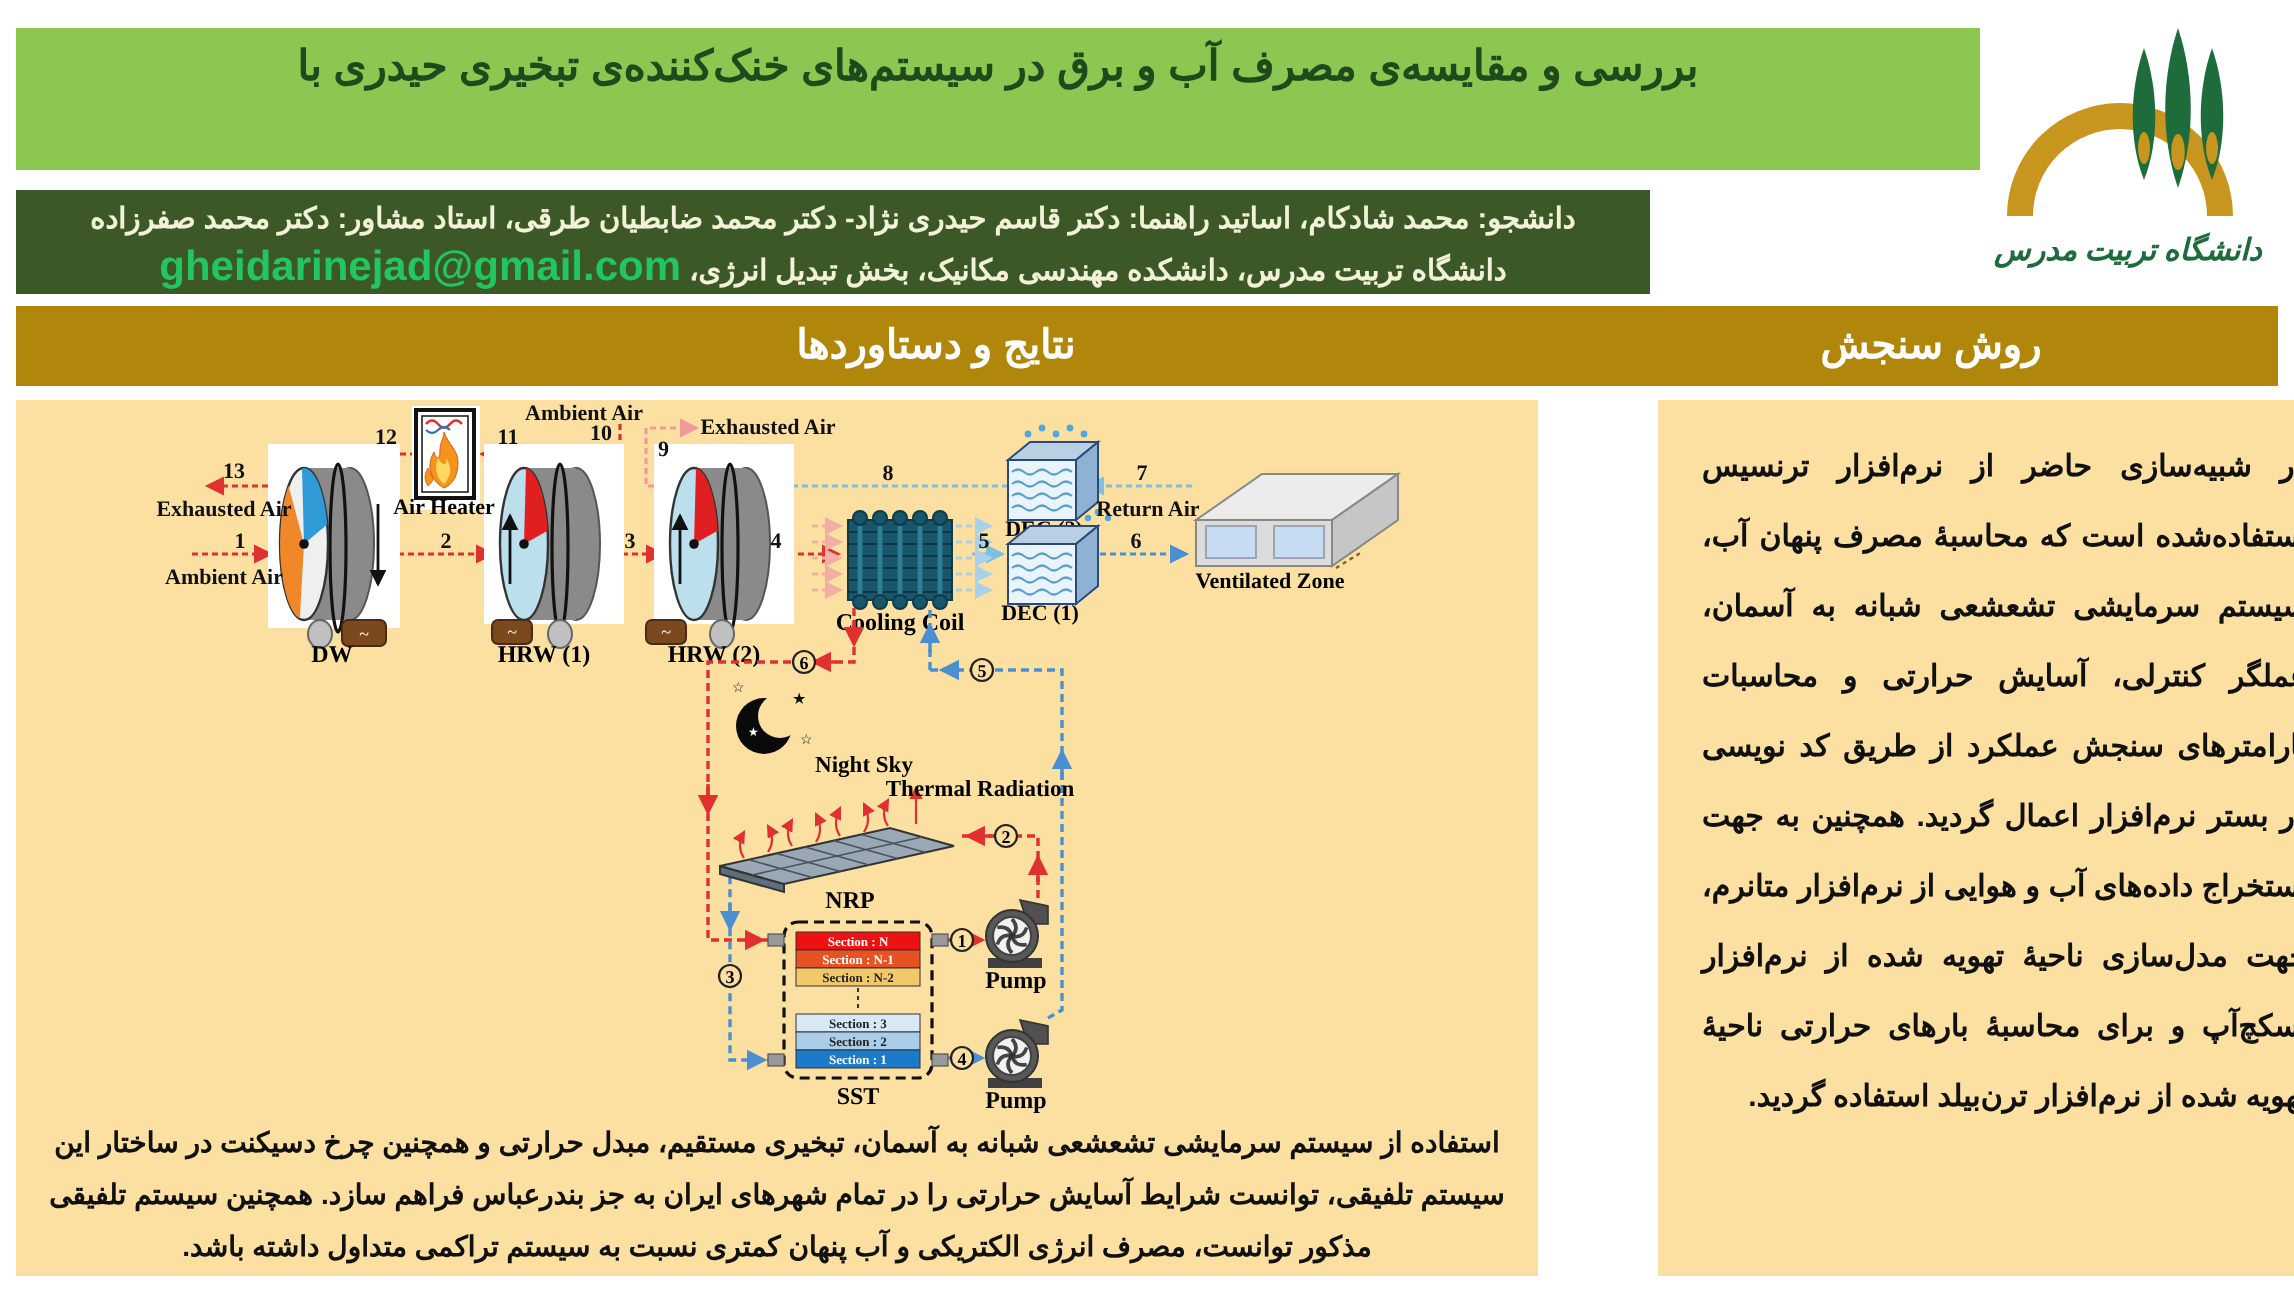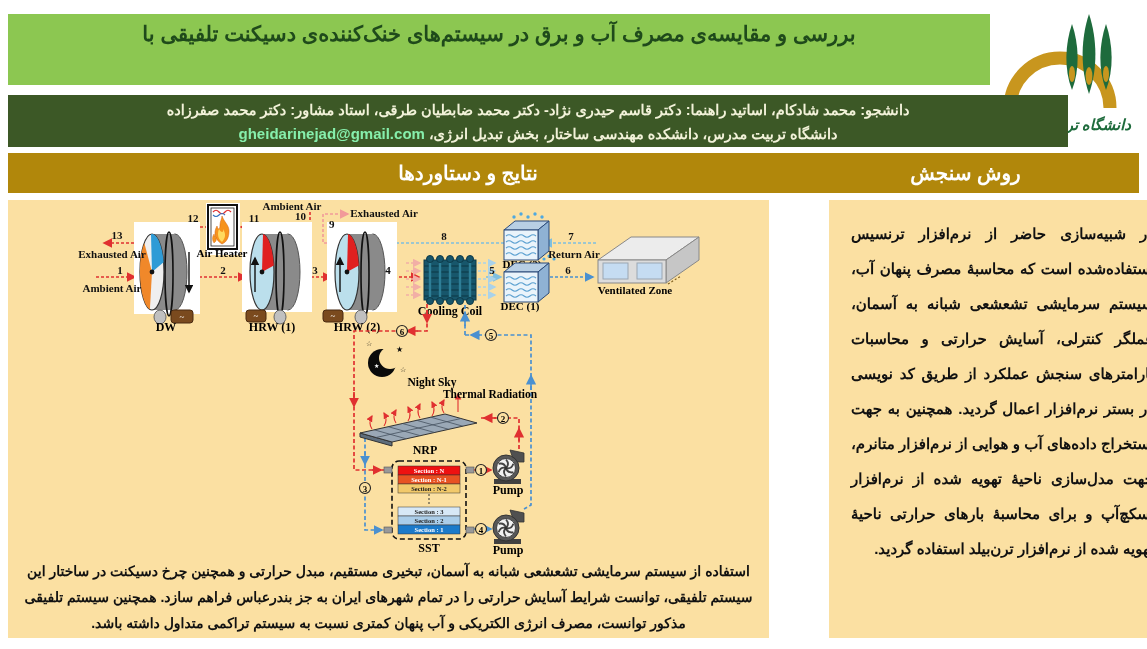--- a/index.html
+++ b/index.html
@@ -3,24 +3,24 @@
 <meta charset="utf-8">
 <style>
   html,body{margin:0;padding:0;}
   body{width:1147px;height:649px;position:relative;background:#ffffff;
        font-family:"Liberation Sans",sans-serif;overflow:hidden;}
   .abs{position:absolute;}
   
   .title-bar{left:8px;top:14px;width:982px;height:71px;background:#8CC751;
              color:#1F4A1B;text-align:center;font-weight:bold;font-size:21px;
              line-height:33px;padding-top:3px;box-sizing:border-box;direction:rtl;}
-  .info-bar{left:8px;top:95px;width:1060px;height:52px;background:#3C5826;
+  .info-bar{left:8px;top:95px;width:817px;height:52px;background:#3C5826;
             color:#F2F2D9;text-align:center;font-weight:bold;font-size:14.5px;
             line-height:24px;padding-top:3px;box-sizing:border-box;direction:rtl;}
-  .info-bar .email{direction:ltr;unicode-bidi:embed;font-size:15px;color:#86efac;}
+  .info-bar .email{direction:ltr;unicode-bidi:embed;font-size:21px;color:#22c55e;}
   
   .sec-head{background:#B1870B;color:#FFFFFF;font-weight:bold;font-size:20px;
             text-align:center;line-height:40px;height:40px;top:153px;}
   .results-head{left:8px;width:920px;}
   .method-head{left:792px;width:347px;}
   
   .panel{top:200px;height:438px;background:#FBE0A2;}
   .results-panel{left:8px;width:761px;}
   .method-panel{left:829px;width:347px;box-sizing:border-box;
                 padding:16px 22px 0 22px;direction:rtl;text-align:justify;
@@ -28,42 +28,42 @@
   .caption{position:absolute;left:0;top:356px;width:761px;height:82px;
            direction:rtl;text-align:center;font-weight:bold;font-size:14px;
            line-height:26px;color:#111;padding:2px 10px;box-sizing:border-box;}
   .diagram-svg{position:absolute;left:0;top:0;}
   svg text{font-family:"Liberation Serif",serif;}
 </style>
 </head>
 <body>
 
 <div class="abs title-bar">
-  <div>بررسی و مقایسه‌ی مصرف آب و برق در سیستم‌های خنک‌کننده‌ی دسیکنت تلفیقی با</div>
+  <div>بررسی و مقایسه‌ی مصرف آب و برق در سیستم‌های خنک‌کننده‌ی تبخیری حیدری با</div>
 </div>
 
 <div class="abs" style="left:992px;top:2px;width:152px;height:152px;">
   <svg width="152" height="152" viewBox="0 0 152 152">
     <path d="M18,106 A50,50 0 0 1 118,106" fill="none" stroke="#C8961E" stroke-width="13"></path>
     <g fill="#1E6B3C">
       <path d="M80,22 C73,42 72,68 80,88 C88,68 87,42 80,22 Z"></path>
       <path d="M97,12 C89,36 88,66 97,92 C106,66 105,36 97,12 Z"></path>
       <path d="M114,22 C107,42 106,68 114,88 C122,68 121,42 114,22 Z"></path>
       <ellipse cx="80" cy="72" rx="3" ry="8" fill="#C8961E"></ellipse>
       <ellipse cx="97" cy="74" rx="3.4" ry="9" fill="#C8961E"></ellipse>
       <ellipse cx="114" cy="72" rx="3" ry="8" fill="#C8961E"></ellipse>
     </g>
     <text x="72" y="128" text-anchor="middle" font-size="15" font-weight="bold" font-style="italic" fill="#1E6B3C">دانشگاه تربیت مدرس</text>
   </svg>
 </div>
 
 <div class="abs info-bar">
   <div>دانشجو: محمد شادکام، اساتید راهنما: دکتر قاسم حیدری نژاد- دکتر محمد ضابطیان طرقی، استاد مشاور: دکتر محمد صفرزاده</div>
   <div>
-    <span>دانشگاه تربیت مدرس، دانشکده مهندسی ساختار، بخش تبدیل انرژی،</span>
+    <span>دانشگاه تربیت مدرس، دانشکده مهندسی مکانیک، بخش تبدیل انرژی،</span>
     <span class="email">gheidarinejad@gmail.com</span>
   </div>
 </div>
 
 <div class="abs sec-head results-head">نتایج و دستاوردها</div>
 <div class="abs sec-head method-head">روش سنجش</div>
 
 <div class="abs panel results-panel">
 
 <svg class="diagram-svg" width="761" height="358" viewBox="0 0 761 358">

